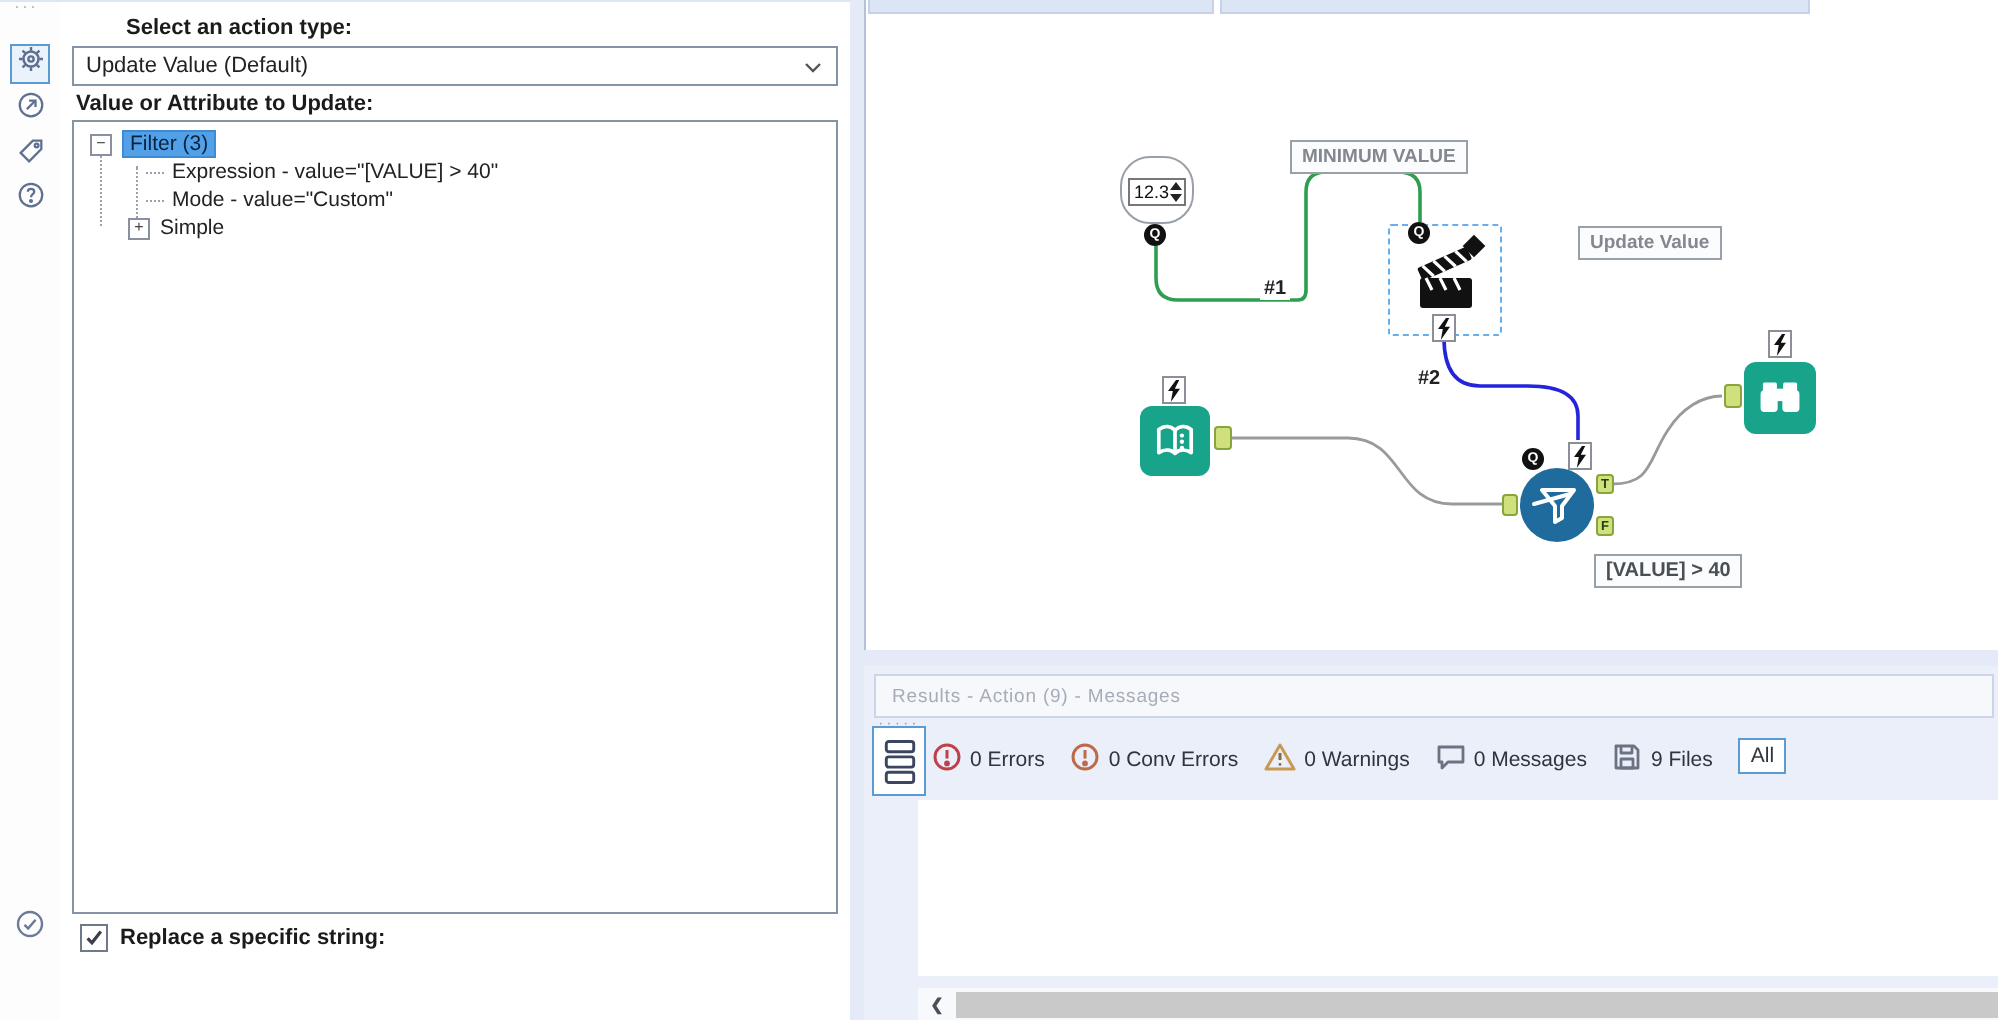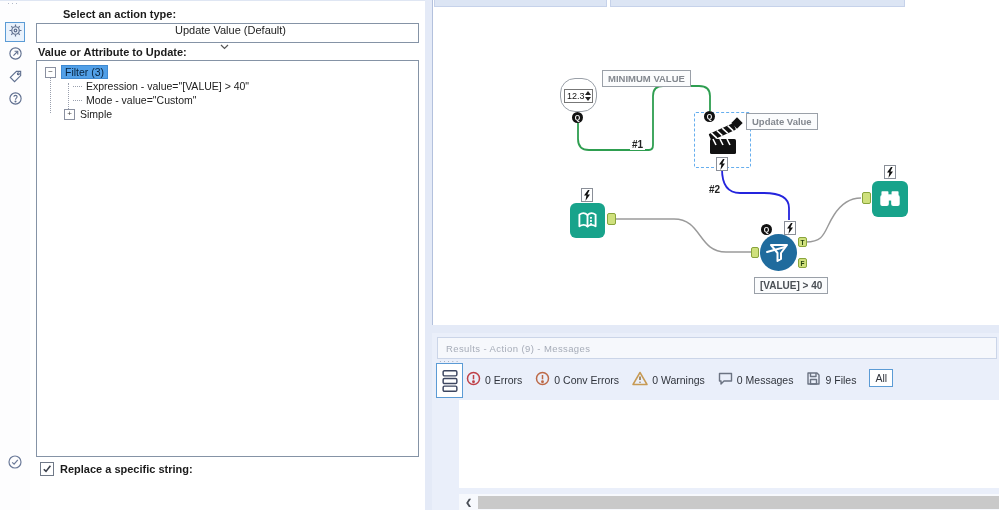--- a/index.html
+++ b/index.html
@@ -2,21 +2,21 @@
 <html><head>
 <meta charset="utf-8">
 <style>
   html,body{margin:0;padding:0;}
   body{width:999px;height:510px;position:relative;background:#fff;
        font-family:"Liberation Sans",sans-serif;overflow:hidden;
        -webkit-font-smoothing:antialiased;}
   .abs{position:absolute;box-sizing:border-box;}
   .lbl{font-size:11px;font-weight:bold;color:#1b1b1b;}
   .annot{background:#fbfcfd;border:1px solid #9aa0a8;color:#83888f;
-         font-weight:bold;font-size:9.5px;padding:2px 5px;white-space:nowrap;}
+         font-weight:bold;font-size:9.5px;padding:2px 5px;white-space:nowrap;margin-left:43px;}
   .wire-label{background:#ffffff;color:#222;font-size:10px;font-weight:bold;padding:0 2px;}
   .qport{width:11px;height:11px;border-radius:50%;background:#111;color:#fff;
          font-size:7px;font-weight:bold;text-align:center;line-height:11px;}
   .boltbox{width:12px;height:14px;background:#fff;border:1px solid #8a8f98;
            display:flex;align-items:center;justify-content:center;}
   .anchor{background:#cfe07d;border:1px solid #89a43b;border-radius:2px;}
   .anchor-letter{font-size:6.5px;font-weight:bold;color:#23400c;text-align:center;line-height:9px;}
   .toolsq{border-radius:6px;display:flex;align-items:center;justify-content:center;}
   .counter{display:flex;align-items:flex-end;gap:4px;margin-right:13px;font-size:10.5px;
            color:#30343c;white-space:nowrap;cursor:default;}
@@ -78,21 +78,21 @@
       </svg>
     </span>
   </div>
 </div>
 
 <div class="abs" style="left:30px;top:0;width:395px;height:510px;background:#fff;border-top:1px solid #dfe6f3;">
 
   <div class="abs lbl" style="left:8px;top:7px;margin-left:25px;">Select an action type:</div>
 
   <div class="abs" style="left:6px;top:22px;width:383px;height:20px;border:1px solid #8593a6;background:#fff;
-              display:flex;align-items:center;cursor:default;flex-direction:column;">
+              display:flex;align-items:center;cursor:default;">
     <span style="font-size:11px;color:#222;padding-left:6px;flex:1;">Update Value (Default)</span>
     <span style="padding-right:7px;">
       <svg width="9" height="6" viewBox="0 0 9 6" fill="none" stroke="#555" stroke-width="1.2">
         <path d="M1 1 L4.5 4.5 L8 1"></path>
       </svg>
     </span>
   </div>
 
   <div class="abs lbl" style="left:8px;top:45px;text-align:center;">Value or Attribute to Update:</div>
 

